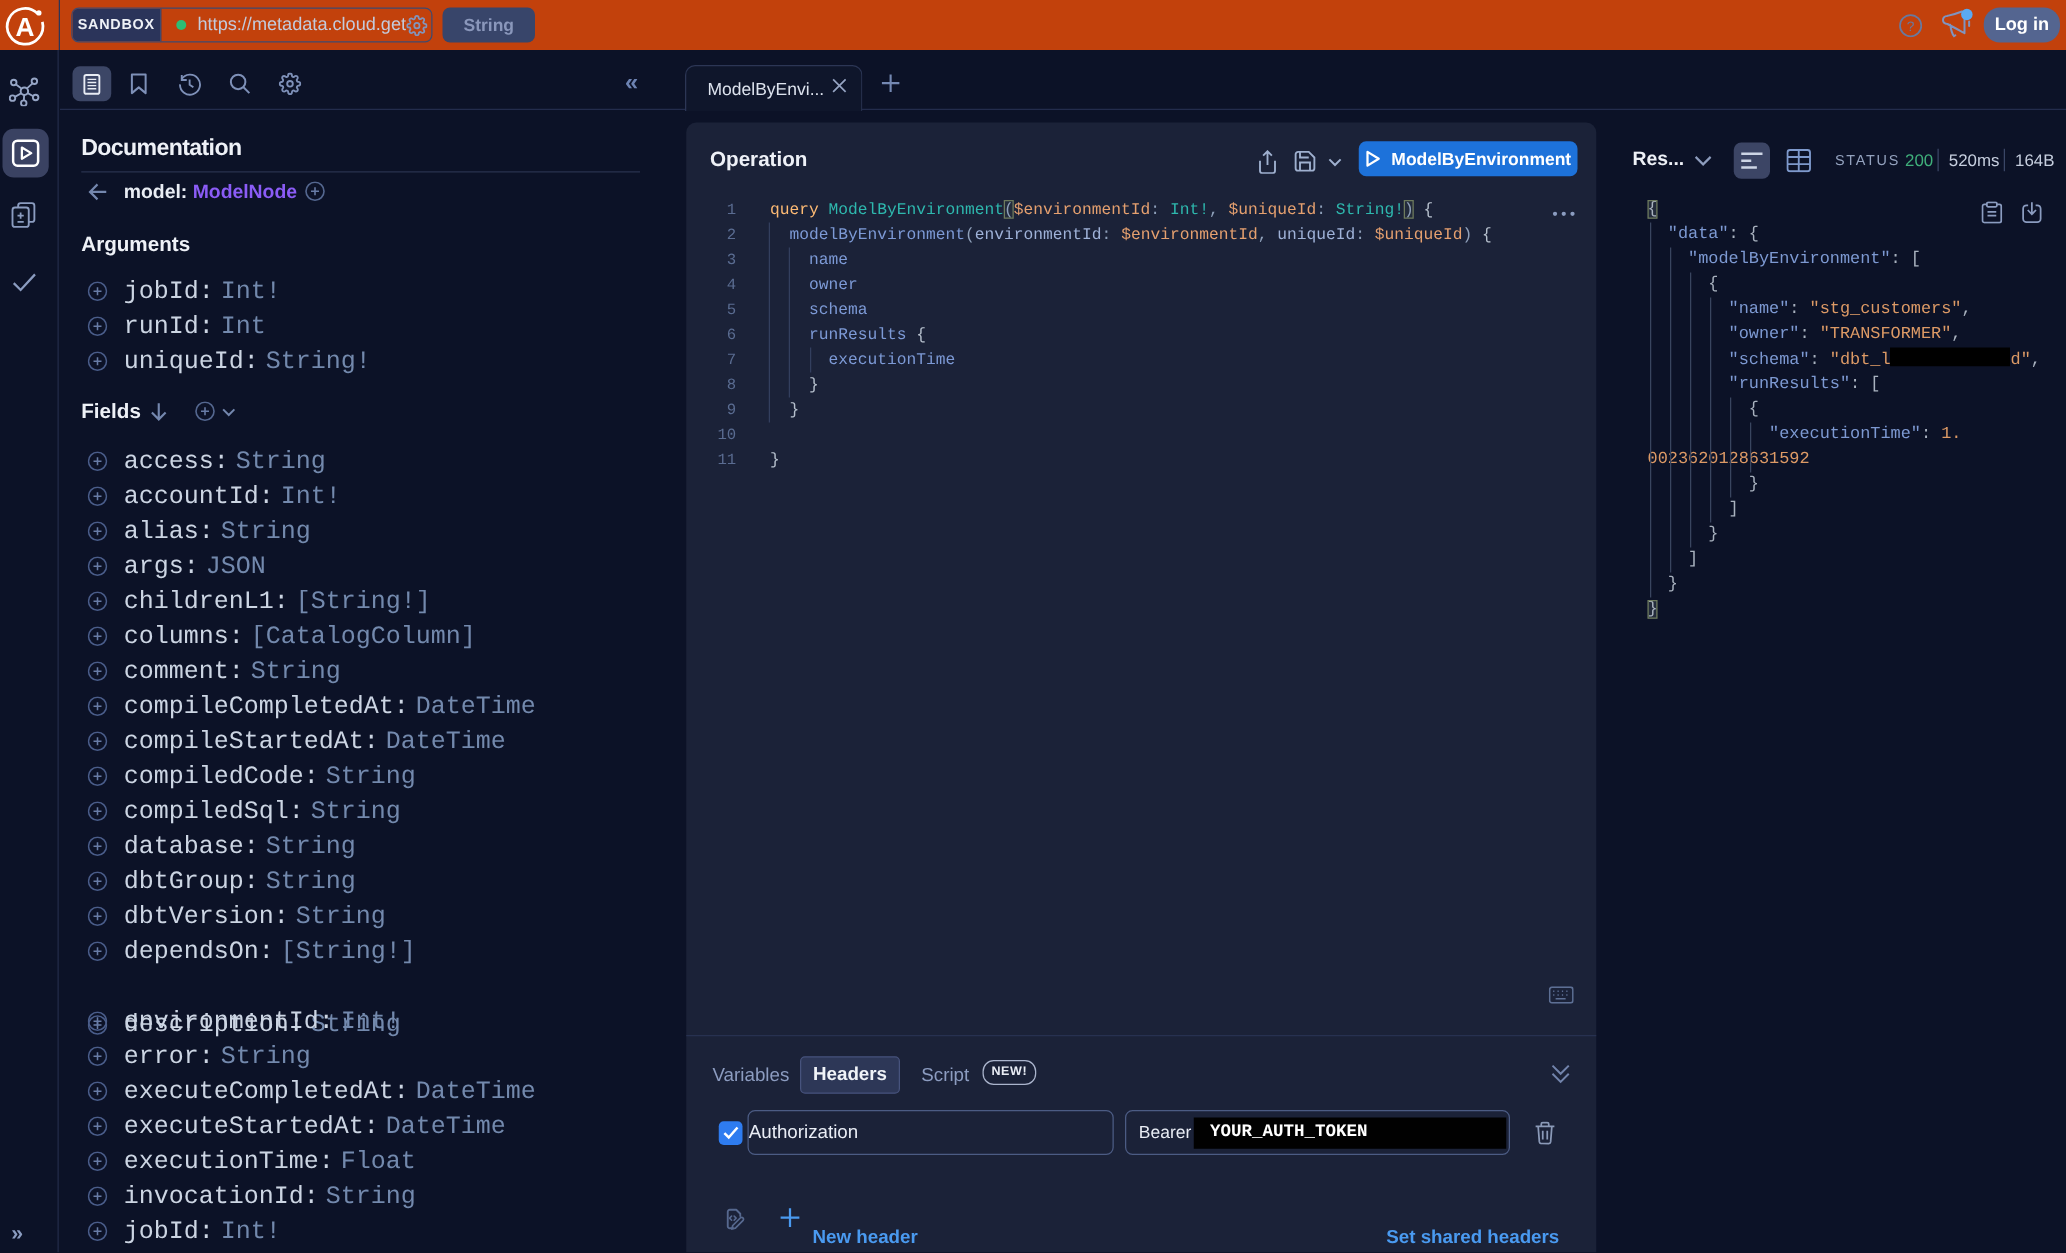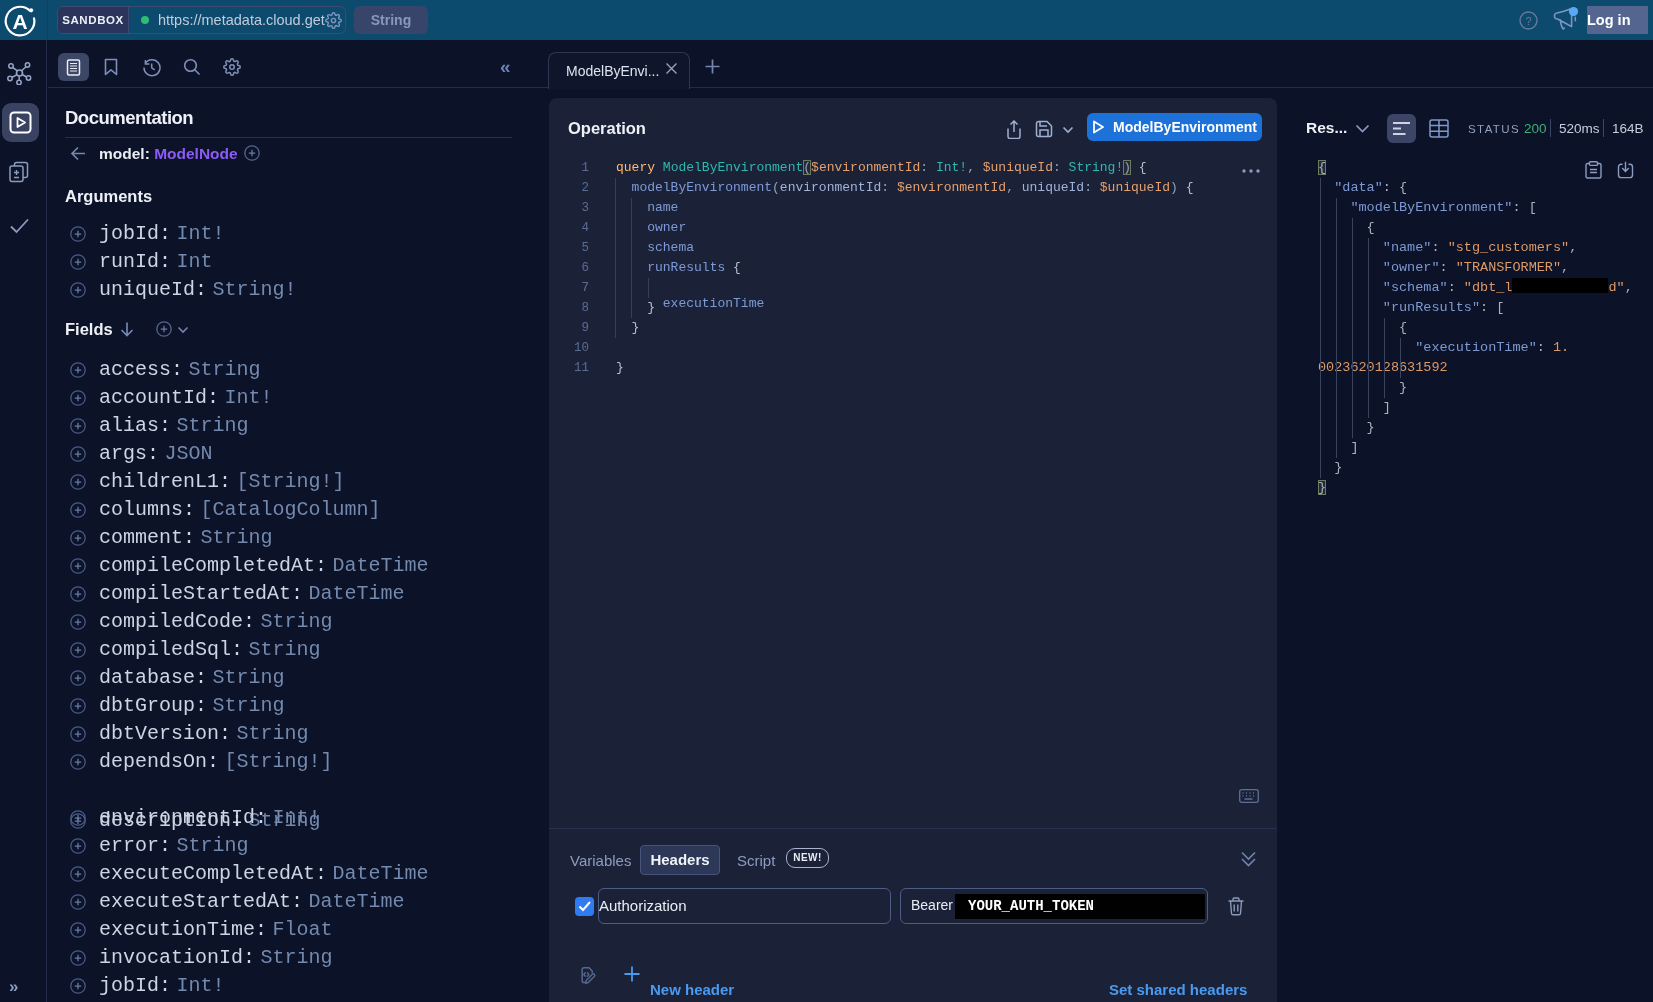--- a/index.html
+++ b/index.html
@@ -1,27 +1,27 @@
 <!DOCTYPE html>
 <html><head>
 <meta charset="utf-8">
 <style>
   * { margin:0; padding:0; box-sizing:border-box; }
   html,body { width:1653px; height:1002px; overflow:hidden; }
   body { background:#0c1227; font-family:"Liberation Sans", sans-serif; position:relative; }
   .abs { position:absolute; }
   
-  #topbar { position:absolute; left:0; top:0; width:1653px; height:40px; background:#0c4a6e; }
+  #topbar { position:absolute; left:0; top:0; width:1653px; height:40px; background:#c2410c; }
   #topdiv { position:absolute; left:47px; top:0; width:1px; height:40px; background:#2c3557; }
   #chip { position:absolute; left:57px; top:6px; width:289px; height:28px; border:1px solid #3e4a70; border-radius:6px; display:flex; overflow:hidden; }
   #chip .sb { width:71px; background:#2b345a; border-right:1px solid #3e4a70; color:#eef1f7; font-size:11.5px; font-weight:bold; letter-spacing:0.6px; display:flex; align-items:center; justify-content:center; }
   #chip .url { flex:1; display:flex; align-items:center; padding-left:12px; color:#c3cbdd; font-size:14.5px; white-space:nowrap; overflow:hidden; }
   .gdot { width:8px; height:8px; border-radius:50%; background:#2dbd74; margin-right:9px; flex:0 0 auto; }
   #publish { position:absolute; left:354px; top:6px; width:74px; height:28px; background:#38456a; border-radius:6px; color:#8a97bb; font-size:14px; font-weight:bold; text-align:center; line-height:28px; }
-  #login { position:absolute; left:1587px; top:6px; width:61px; height:28px; background:#546590; border-radius:1px; color:#ffffff; font-size:14.5px; font-weight:bold; line-height:28px; }
+  #login { position:absolute; left:1587px; top:6px; width:61px; height:28px; background:#546590; border-radius:13px; color:#ffffff; font-size:14.5px; font-weight:bold; text-align:center; line-height:28px; }
   
   #rail { position:absolute; left:0; top:40px; width:47px; height:962px; border-right:1px solid #222b49; }
   #railsel { position:absolute; left:2px; top:103px; width:37px; height:39px; border-radius:9px; background:#3a4262; }
   
   #hdiv { position:absolute; left:48px; top:87px; width:1605px; height:1px; background:#232c4c; }
   
   #docsel { position:absolute; left:58px; top:53px; width:31px; height:28px; border-radius:6px; background:#3c4666; }
   
   .h1 { color:#eef1f7; font-weight:bold; font-size:18.5px; letter-spacing:-0.5px; }
   .h2 { color:#eef1f7; font-weight:bold; font-size:16.5px; }
@@ -206,21 +206,21 @@
     <div class="cl" style="top:178px;">  <span class="f">modelByEnvironment</span><span class="p">(</span><span class="a">environmentId</span><span class="p">:</span> <span class="v">$environmentId</span><span class="p">,</span> <span class="a">uniqueId</span><span class="p">:</span> <span class="v">$uniqueId</span><span class="p">)</span> <span class="br">{</span></div>
     <div class="lnum" style="top:198px;">3</div>
     <div class="cl" style="top:198px;">    <span class="f">name</span></div>
     <div class="lnum" style="top:218px;">4</div>
     <div class="cl" style="top:218px;">    <span class="f">owner</span></div>
     <div class="lnum" style="top:238px;">5</div>
     <div class="cl" style="top:238px;">    <span class="f">schema</span></div>
     <div class="lnum" style="top:258px;">6</div>
     <div class="cl" style="top:258px;">    <span class="f">runResults</span> <span class="br">{</span></div>
     <div class="lnum" style="top:278px;">7</div>
-    <div class="cl" style="top:294px;">      <span class="f">executionTime</span></div>
+    <div class="cl" style="top:278px;">      <span class="f">executionTime</span></div>
     <div class="lnum" style="top:298px;">8</div>
     <div class="cl" style="top:298px;">    <span class="br">}</span></div>
     <div class="lnum" style="top:318px;">9</div>
     <div class="cl" style="top:318px;">  <span class="br">}</span></div>
     <div class="lnum" style="top:338px;">10</div>
     <div class="lnum" style="top:358px;">11</div>
     <div class="cl" style="top:358px;"><span class="br">}</span></div>
   </div>
 <div class="guide" style="left:615px; top:178px; height:160px;"></div>
 <div class="guide" style="left:631px; top:198px; height:120px;"></div>

